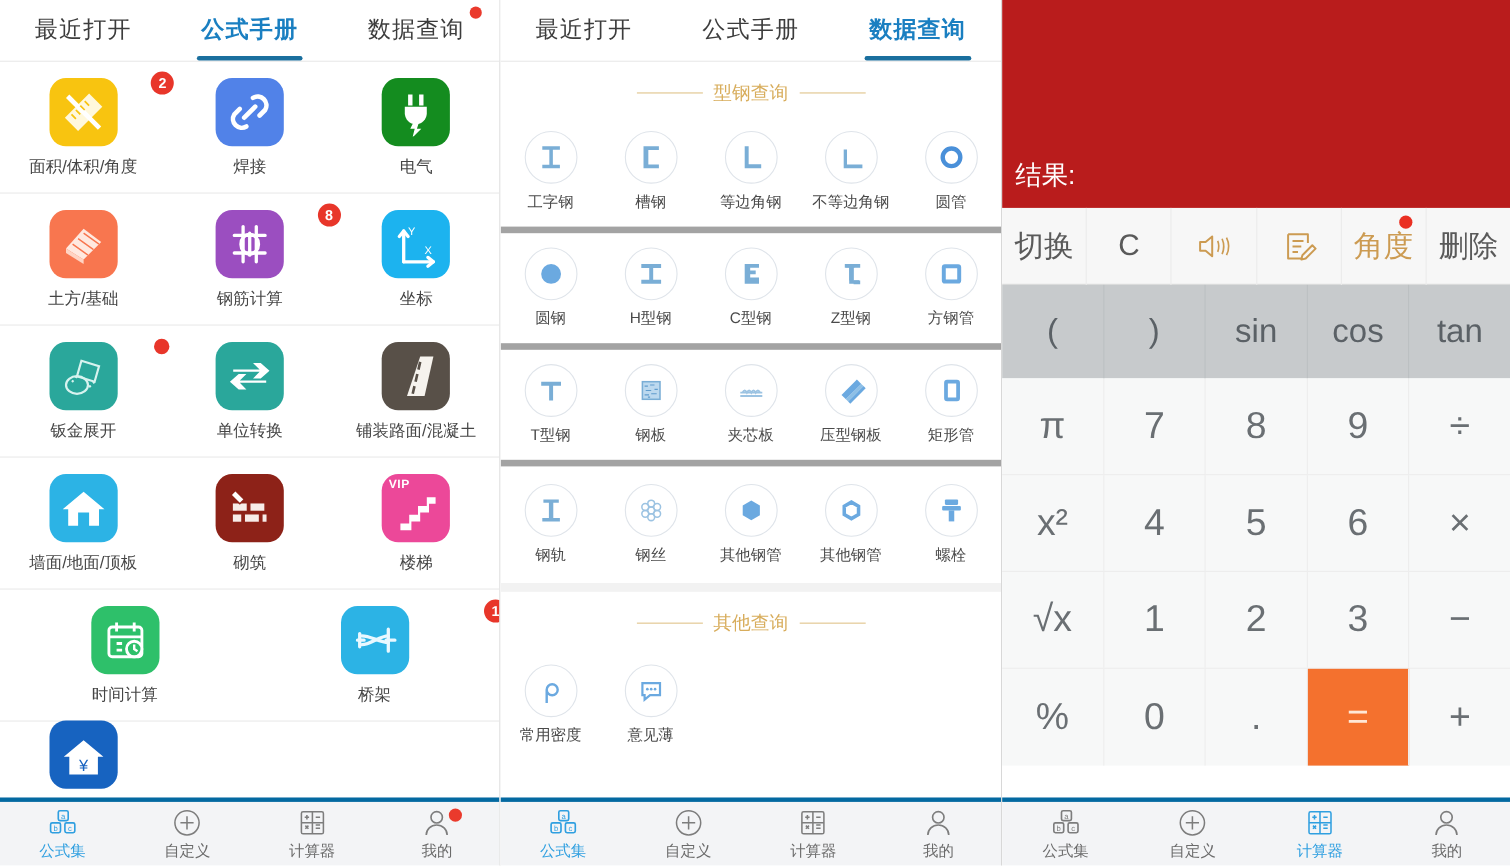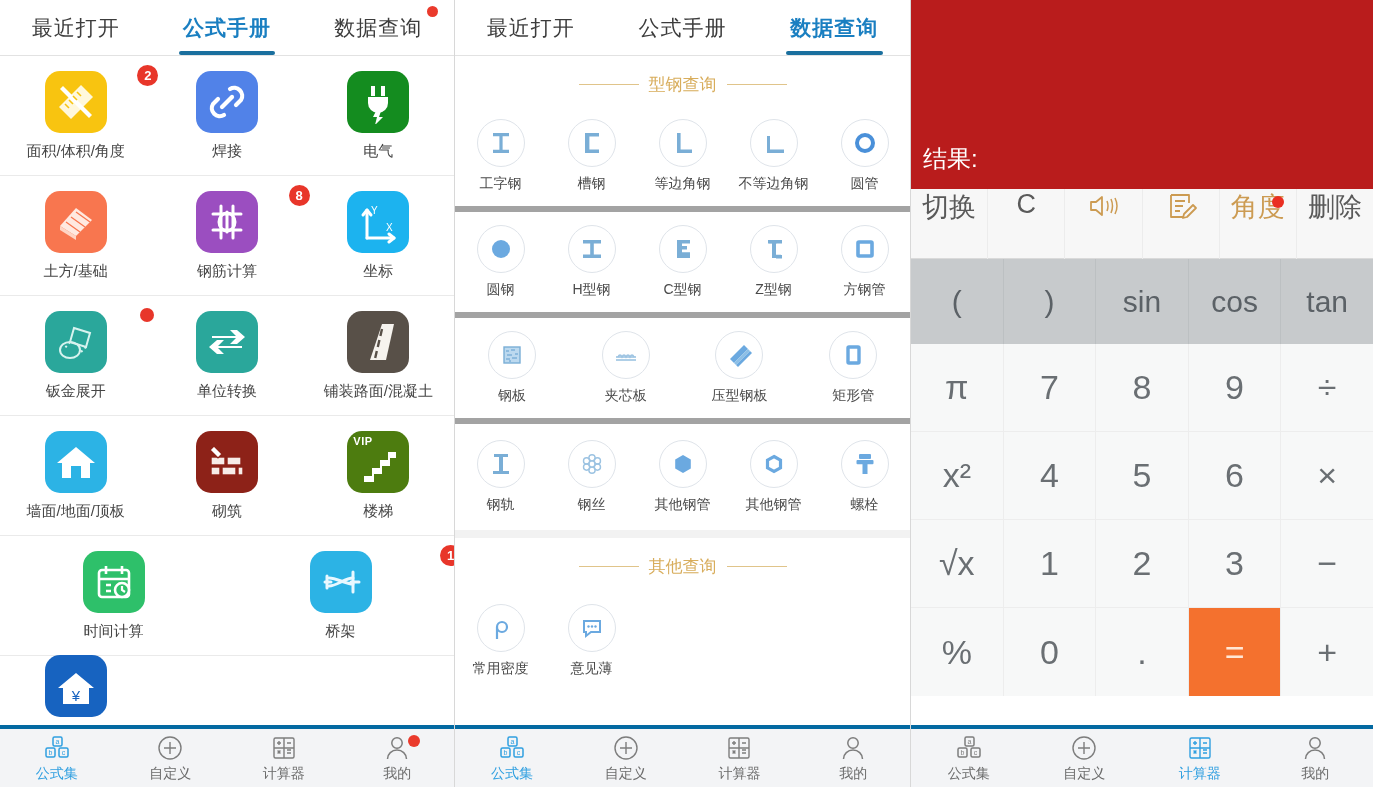--- a/index.html
+++ b/index.html
@@ -103,21 +103,21 @@
     height:189px; background:#b91c1c; position:relative;
   }
   .calcdisplay .reslabel{
     position:absolute; left:12px; bottom:14px; color:#fff; font-size:24px;
   }
   .calctoolbar{
     height:70px; background:#f7f7f7; display:flex; align-items:center;
     border-bottom:1px solid #dadada;
   }
   .ctool{
-    flex:1; height:70px; display:flex; align-items:flex-start; justify-content:center;
+    flex:1; height:70px; display:flex; align-items:center; justify-content:center;
     position:relative; font-size:27px; color:#5a5a5a; border-right:1px solid #ececec;
   }
   .ctool:last-child{ border-right:none; }
   .ctool.gold{ color:#cc9b52; }
   .ctool svg{ width:34px; height:34px; display:block; }
   .ctool .cdot{
     position:absolute; top:7px; right:12px; width:12px; height:12px;
     border-radius:50%; background:#ea2f22;
   }
   .funcrow{ display:flex; height:85px; background:#c7cacc; }
@@ -285,21 +285,21 @@
                   <rect x="6" y="27" width="9" height="8"></rect>
                   <rect x="17" y="27" width="14" height="8"></rect>
                   <rect x="33" y="27" width="5" height="8"></rect>
                 </g>
                 <path d="M9 6 l8 8 -4 4 -8 -8z" fill="#ffffff" stroke="#8d2218" stroke-width="1.2"></path>
               </svg>
           </div>
           <div class="tlabel">砌筑</div>
         </div>
         <div class="tile">
-          <div class="iconbox" style="background:#4d7c0f">
+          <div class="iconbox" style="background:#ec4899">
             <svg viewBox="0 0 44 44" fill="#ffffff">
                 <path d="M8 36 h8 v-8 h8 v-8 h8 v-8 h8 v6 h-6 v8 h-8 v8 h-8 v8 H8z"></path>
               </svg>
             <span class="viptag">VIP</span>
           </div>
           <div class="tlabel">楼梯</div>
         </div>
       </div>
 
       <div class="tilerow">
@@ -487,20 +487,28 @@
           <span class="qcirc">
               <svg viewBox="0 0 30 30" fill="none" stroke="#6ba9e0" stroke-width="3.6">
                 <rect x="8" y="8" width="14" height="14" rx="1"></rect>
               </svg>
             </span>
           <span class="qlabel">方钢管</span>
         </div>
       </div>
 
       <div class="qrow">
+        <div class="qcell">
+          <span class="qcirc">
+              <svg viewBox="0 0 30 30" fill="#7aaed6">
+                <path d="M6 7 h18 v3.6 h-7.2 V24 h-3.6 V10.6 H6z"></path>
+              </svg>
+            </span>
+          <span class="qlabel">T型钢</span>
+        </div>
         <div class="qcell">
           <span class="qcirc">
               <svg viewBox="0 0 30 30">
                 <rect x="7" y="7" width="16" height="16" fill="#bcd9ef" stroke="#7aaed6" stroke-width="1.4"></rect>
                 <g stroke="#5f9ccd" stroke-width="1">
                   <path d="M9 11 h3M14 10 h4M10 15 h5M18 14 h3M9 19 h4M15 18 h5M12 21 h2"></path>
                 </g>
               </svg>
             </span>
           <span class="qlabel">钢板</span>

